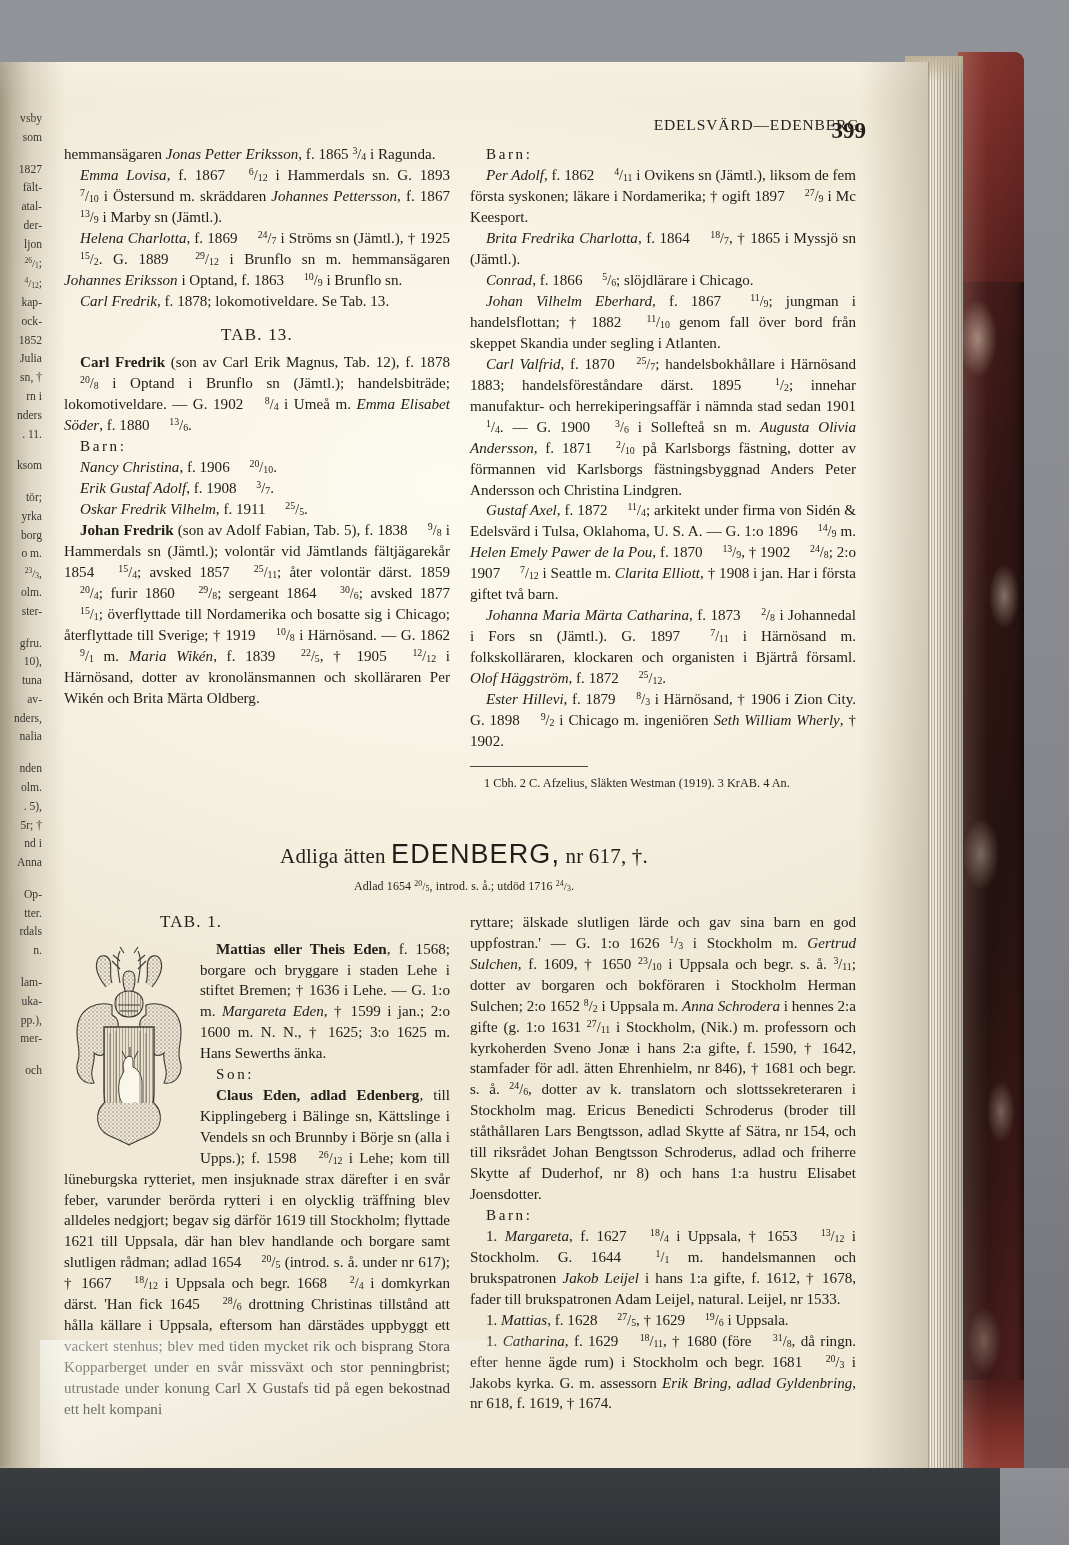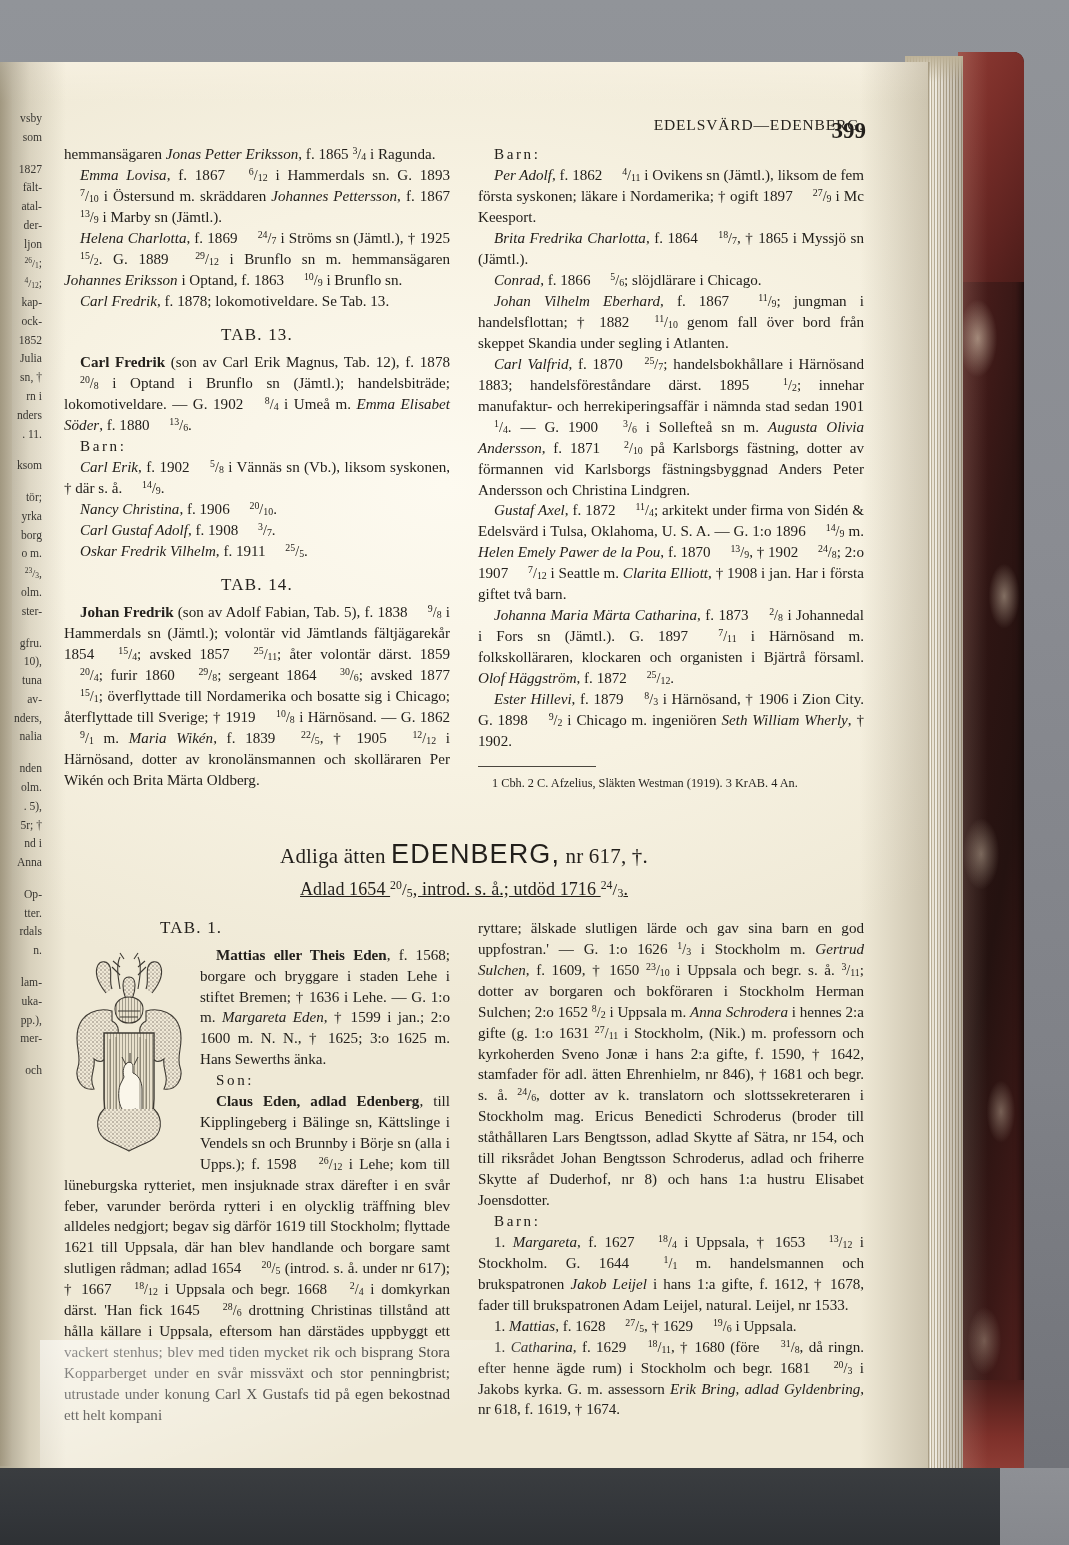--- a/index.html
+++ b/index.html
@@ -132,21 +132,21 @@
   .runhead {
     position:relative; width:100%; height:34px;
     font-size:15.5px; letter-spacing:.85px;
     text-align:right; padding-top:6px;
   }
   .runhead .folio {
     position:absolute; right:-2px; top:8px;
     font-size:23px; letter-spacing:0; font-weight:700;
   }
 
-  .cols { display:flex; gap:28px; width:100%; }
+  .cols { display:flex; gap:20px; width:100%; }
   .col { width:386px; }
 
   .txt {
     font-size:15.1px; line-height:1.385;
     text-align:justify; text-justify:inter-word;
     hyphens:none; color:#23201c;
   }
   .txt p { margin:0; text-indent:16px; }
   .txt p.noind { text-indent:0; }
   i { font-style:italic; }
@@ -164,21 +164,21 @@
   .fr .sl { font-size:.95em; }
 
   
   .famblock { margin-top:46px; text-align:center; }
   .famtitle { font-size:21px; letter-spacing:.2px; }
   .famtitle .big {
     font-size:27px; letter-spacing:1.1px;
     font-family:"Liberation Sans","DejaVu Sans",sans-serif;
     font-weight:400;
   }
-  .famsub { font-size:18px; margin-top:9px; letter-spacing:.1px;text-decoration:underline; }
+  .famsub { font-size:12px; margin-top:9px; letter-spacing:.1px; }
 
   
   .fnrule { width:118px; height:0; border-top:1px solid #4a463e; margin:14px 0 7px 0; }
   .fn { font-size:12.3px; line-height:1.5; text-indent:14px; }
 
   
   .arms {
     float:left; width:122px; height:212px;
     margin:4px 10px 2px 4px;
     shape-outside: margin-box;
@@ -277,27 +277,25 @@
           <p class="noind">hemmansägaren <i>Jonas Petter Eriksson</i>, f. 1865 <span class="fr"><sup>3</sup><span class="sl">/</span><sub>4</sub></span> i Ragunda.</p>
           <p><i>Emma Lovisa</i>, f. 1867 <span class="fr"><sup>6</sup><span class="sl">/</span><sub>12</sub></span> i Hammerdals sn. G. 1893 <span class="fr"><sup>7</sup><span class="sl">/</span><sub>10</sub></span> i Östersund m. skräddaren <i>Johannes Pettersson</i>, f. 1867 <span class="fr"><sup>13</sup><span class="sl">/</span><sub>9</sub></span> i Marby sn (Jämtl.).</p>
           <p><i>Helena Charlotta</i>, f. 1869 <span class="fr"><sup>24</sup><span class="sl">/</span><sub>7</sub></span> i Ströms sn (Jämtl.), † 1925 <span class="fr"><sup>15</sup><span class="sl">/</span><sub>2</sub></span>. G. 1889 <span class="fr"><sup>29</sup><span class="sl">/</span><sub>12</sub></span> i Brunflo sn m. hemmansägaren <i>Johannes Eriksson</i> i Optand, f. 1863 <span class="fr"><sup>10</sup><span class="sl">/</span><sub>9</sub></span> i Brunflo sn.</p>
           <p><i>Carl Fredrik</i>, f. 1878; lokomotiveldare. Se Tab. 13.</p>
         </div>
 
         <div class="tabhead">TAB. 13.</div>
         <div class="txt">
           <p><b>Carl Fredrik</b> (son av Carl Erik Magnus, Tab. 12), f. 1878 <span class="fr"><sup>20</sup><span class="sl">/</span><sub>8</sub></span> i Optand i Brunflo sn (Jämtl.); handelsbiträde; lokomotiveldare. — G. 1902 <span class="fr"><sup>8</sup><span class="sl">/</span><sub>4</sub></span> i Umeå m. <i>Emma Elisabet Söder</i>, f. 1880 <span class="fr"><sup>13</sup><span class="sl">/</span><sub>6</sub></span>.</p>
           <p class="sp">Barn:</p>
-          <p><i>Carl Erik</i>, f. 1902 <span class="fr"><sup>5</sup><span class="sl">/</span><sub>8</sub></span> i Vännäs sn (Vb.), liksom syskonen, † där s. å. <span class="fr"><sup>14</sup><span class="sl">/</span><sub>9</sub></span>.</p>
           <p><i>Nancy Christina</i>, f. 1906 <span class="fr"><sup>20</sup><span class="sl">/</span><sub>10</sub></span>.</p>
-          <p><i>Carl Gustaf Adolf</i>, f. 1908 <span class="fr"><sup>3</sup><span class="sl">/</span><sub>7</sub></span>.</p>
+          <p><i>Erik Gustaf Adolf</i>, f. 1908 <span class="fr"><sup>3</sup><span class="sl">/</span><sub>7</sub></span>.</p>
           <p><i>Oskar Fredrik Vilhelm</i>, f. 1911 <span class="fr"><sup>25</sup><span class="sl">/</span><sub>5</sub></span>.</p>
         </div>
 
-        <div class="tabhead">TAB. 14.</div>
         <div class="txt">
           <p><b>Johan Fredrik</b> (son av Adolf Fabian, Tab. 5), f. 1838 <span class="fr"><sup>9</sup><span class="sl">/</span><sub>8</sub></span> i Hammerdals sn (Jämtl.); volontär vid Jämtlands fältjägarekår 1854 <span class="fr"><sup>15</sup><span class="sl">/</span><sub>4</sub></span>; avsked 1857 <span class="fr"><sup>25</sup><span class="sl">/</span><sub>11</sub></span>; åter volontär därst. 1859 <span class="fr"><sup>20</sup><span class="sl">/</span><sub>4</sub></span>; furir 1860 <span class="fr"><sup>29</sup><span class="sl">/</span><sub>8</sub></span>; sergeant 1864 <span class="fr"><sup>30</sup><span class="sl">/</span><sub>6</sub></span>; avsked 1877 <span class="fr"><sup>15</sup><span class="sl">/</span><sub>1</sub></span>; överflyttade till Nordamerika och bosatte sig i Chicago; återflyttade till Sverige; † 1919 <span class="fr"><sup>10</sup><span class="sl">/</span><sub>8</sub></span> i Härnösand. — G. 1862 <span class="fr"><sup>9</sup><span class="sl">/</span><sub>1</sub></span> m. <i>Maria Wikén</i>, f. 1839 <span class="fr"><sup>22</sup><span class="sl">/</span><sub>5</sub></span>, † 1905 <span class="fr"><sup>12</sup><span class="sl">/</span><sub>12</sub></span> i Härnösand, dotter av kronolänsmannen och skolläraren Per Wikén och Brita Märta Oldberg.</p>
         </div>
       </div>
 
       <div class="col">
         <div class="txt">
           <p class="sp" style="text-indent:16px">Barn:</p>
           <p><i>Per Adolf</i>, f. 1862 <span class="fr"><sup>4</sup><span class="sl">/</span><sub>11</sub></span> i Ovikens sn (Jämtl.), liksom de fem första syskonen; läkare i Nordamerika; † ogift 1897 <span class="fr"><sup>27</sup><span class="sl">/</span><sub>9</sub></span> i Mc Keesport.</p>
           <p><i>Brita Fredrika Charlotta</i>, f. 1864 <span class="fr"><sup>18</sup><span class="sl">/</span><sub>7</sub></span>, † 1865 i Myssjö sn (Jämtl.).</p>

